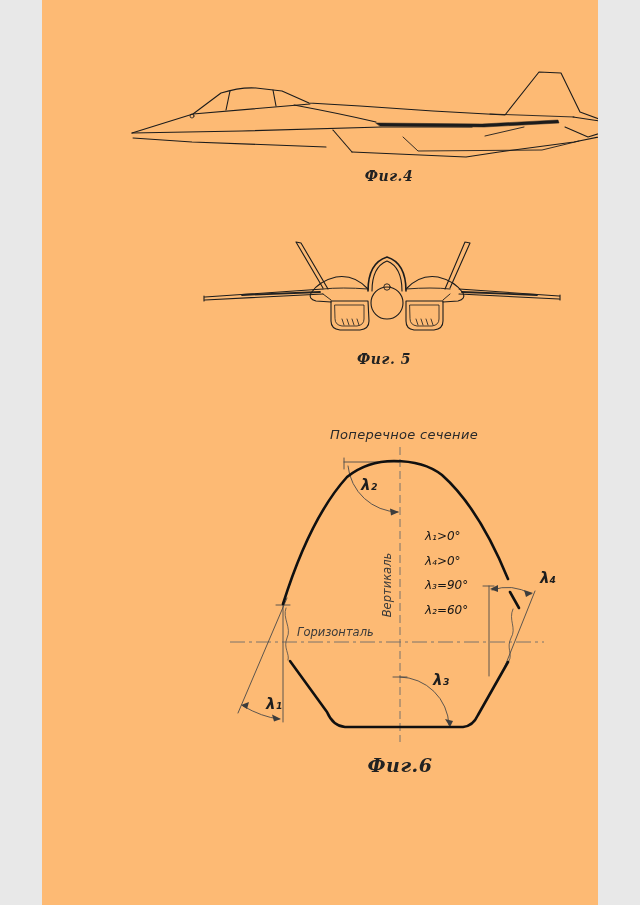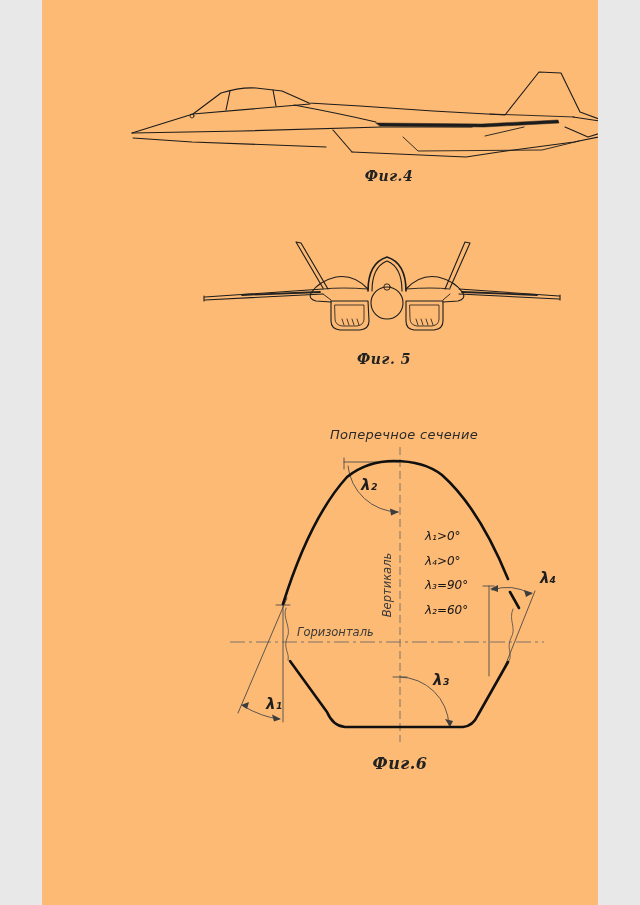--- a/index.html
+++ b/index.html
@@ -169,15 +169,15 @@
   <div class="lbl angle-label" style="left:391px;top:671px;">λ₃</div>
   <div class="lbl angle-label" style="left:466px;top:569px;padding-left:32px;">λ₄</div>
 
   <div class="equations" style="left:383px;top:524px;">
     <div>λ₁&gt;0°</div>
     <div>λ₄&gt;0°</div>
     <div>λ₃=90°</div>
     <div>λ₂=60°</div>
   </div>
 
-  <div class="caption" style="left:308px;top:754px;width:100px;font-size:16px;">Фиг.6</div>
+  <div class="caption" style="left:308px;top:754px;width:100px;font-size:19px;">Фиг.6</div>
 
 </div>
 
 </body></html>

